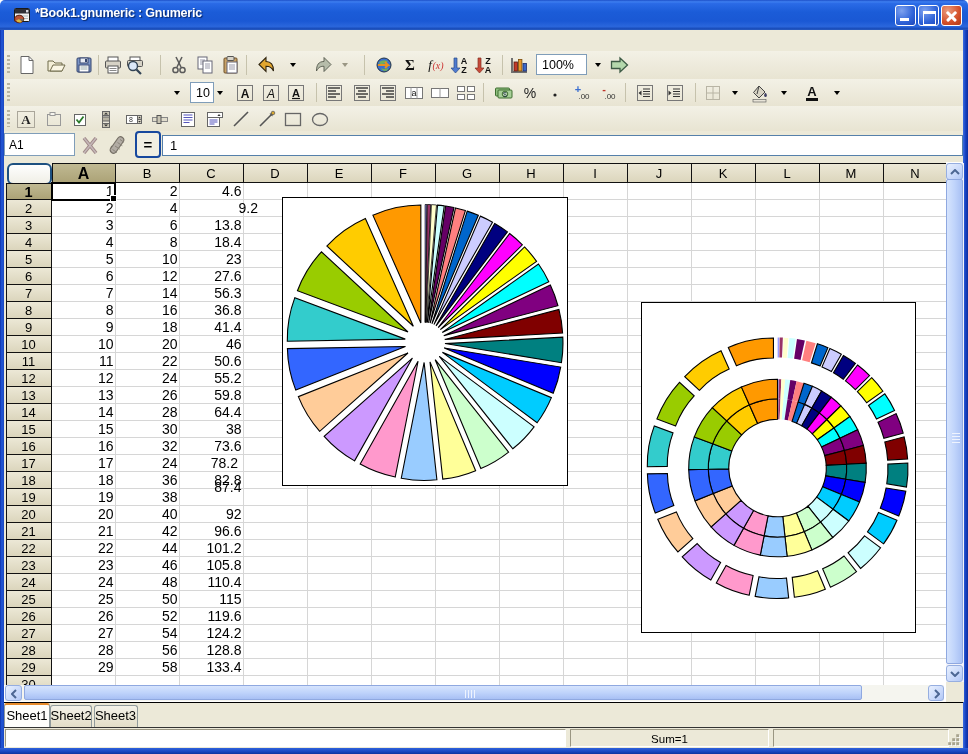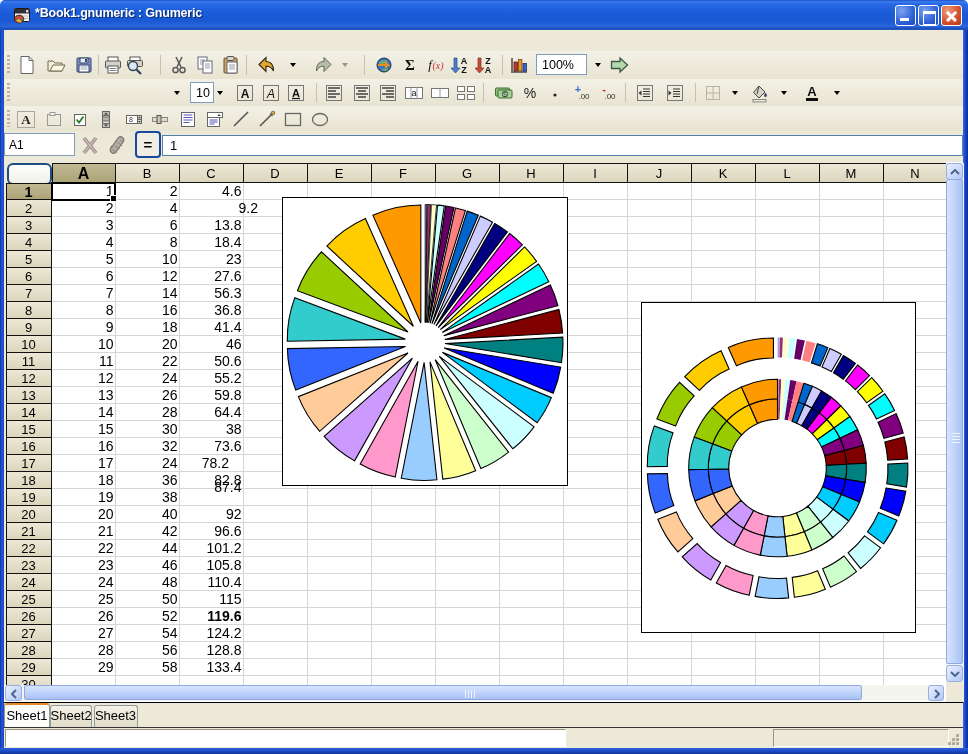--- a/index.html
+++ b/index.html
@@ -498,21 +498,21 @@
 <div class="cv" style="top:404px;left:116.5px;">28</div>
 <div class="cv" style="top:404px;left:180.5px;">64.4</div>
 <div class="cv" style="top:421px;left:52.5px;">15</div>
 <div class="cv" style="top:421px;left:116.5px;">30</div>
 <div class="cv" style="top:421px;left:180.5px;">38</div>
 <div class="cv" style="top:438px;left:52.5px;">16</div>
 <div class="cv" style="top:438px;left:116.5px;">32</div>
 <div class="cv" style="top:438px;left:180.5px;">73.6</div>
 <div class="cv" style="top:455px;left:52.5px;">17</div>
 <div class="cv" style="top:455px;left:116.5px;">24</div>
-<div class="cv" style="top:455px;left:168px;">78.2</div>
+<div class="cv" style="top:455px;left:177px;">78.2</div>
 <div class="cv" style="top:472px;left:52.5px;">18</div>
 <div class="cv" style="top:472px;left:116.5px;">36</div>
 <div class="cv" style="top:472px;left:180.5px;">82.8</div>
 <div class="cv" style="top:489px;left:52.5px;">19</div>
 <div class="cv" style="top:489px;left:116.5px;">38</div>
 <div class="cv" style="top:479px;left:180.5px;">87.4</div>
 <div class="cv" style="top:506px;left:52.5px;">20</div>
 <div class="cv" style="top:506px;left:116.5px;">40</div>
 <div class="cv" style="top:506px;left:180.5px;">92</div>
 <div class="cv" style="top:523px;left:52.5px;">21</div>
@@ -525,21 +525,21 @@
 <div class="cv" style="top:557px;left:116.5px;">46</div>
 <div class="cv" style="top:557px;left:180.5px;">105.8</div>
 <div class="cv" style="top:574px;left:52.5px;">24</div>
 <div class="cv" style="top:574px;left:116.5px;">48</div>
 <div class="cv" style="top:574px;left:180.5px;">110.4</div>
 <div class="cv" style="top:591px;left:52.5px;">25</div>
 <div class="cv" style="top:591px;left:116.5px;">50</div>
 <div class="cv" style="top:591px;left:180.5px;">115</div>
 <div class="cv" style="top:608px;left:52.5px;">26</div>
 <div class="cv" style="top:608px;left:116.5px;">52</div>
-<div class="cv" style="top:608px;left:180.5px;font-weight:bold;">119.6</div>
+<div class="cv" style="top:608px;left:180.5px;">119.6</div>
 <div class="cv" style="top:625px;left:52.5px;">27</div>
 <div class="cv" style="top:625px;left:116.5px;">54</div>
 <div class="cv" style="top:625px;left:180.5px;">124.2</div>
 <div class="cv" style="top:642px;left:52.5px;">28</div>
 <div class="cv" style="top:642px;left:116.5px;">56</div>
 <div class="cv" style="top:642px;left:180.5px;">128.8</div>
 <div class="cv" style="top:659px;left:52.5px;">29</div>
 <div class="cv" style="top:659px;left:116.5px;">58</div>
 <div class="cv" style="top:659px;left:180.5px;">133.4</div>
     </div>
@@ -703,20 +703,21 @@
     </div>
   <div id="tabline1"></div>
   <div id="tabrow">
     <div class="tab" id="tab1">Sheet1</div>
     <div class="tab" id="tab2">Sheet2</div>
     <div class="tab" id="tab3">Sheet3</div>
   </div>
   <div id="tabline2"></div>
   <div id="statusrow">
     <div class="spanel" id="sedit"></div>
+    <div class="spanel" id="ssum">Sum=1</div>
     <div class="spanel" id="sright"></div>
     <svg id="sgrip" viewBox="0 0 13 13">
         <g fill="#fff">
           <rect x="9" y="1" width="3" height="3"></rect>
           <rect x="9" y="5" width="3" height="3"></rect>
           <rect x="5" y="5" width="3" height="3"></rect>
           <rect x="9" y="9" width="3" height="3"></rect>
           <rect x="5" y="9" width="3" height="3"></rect>
           <rect x="1" y="9" width="3" height="3"></rect>
         </g>

